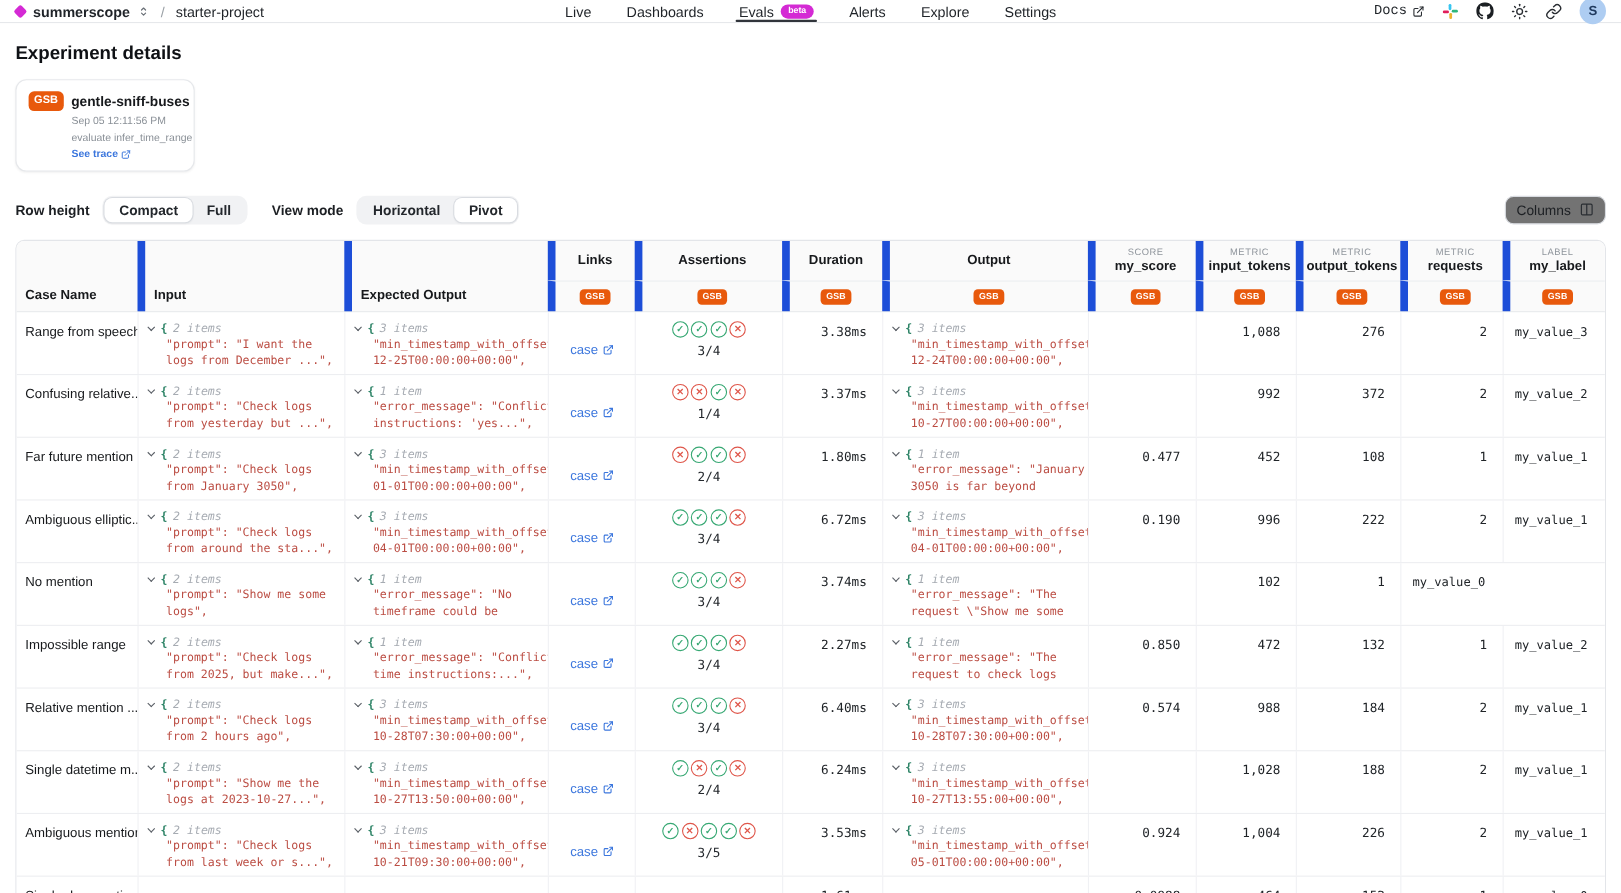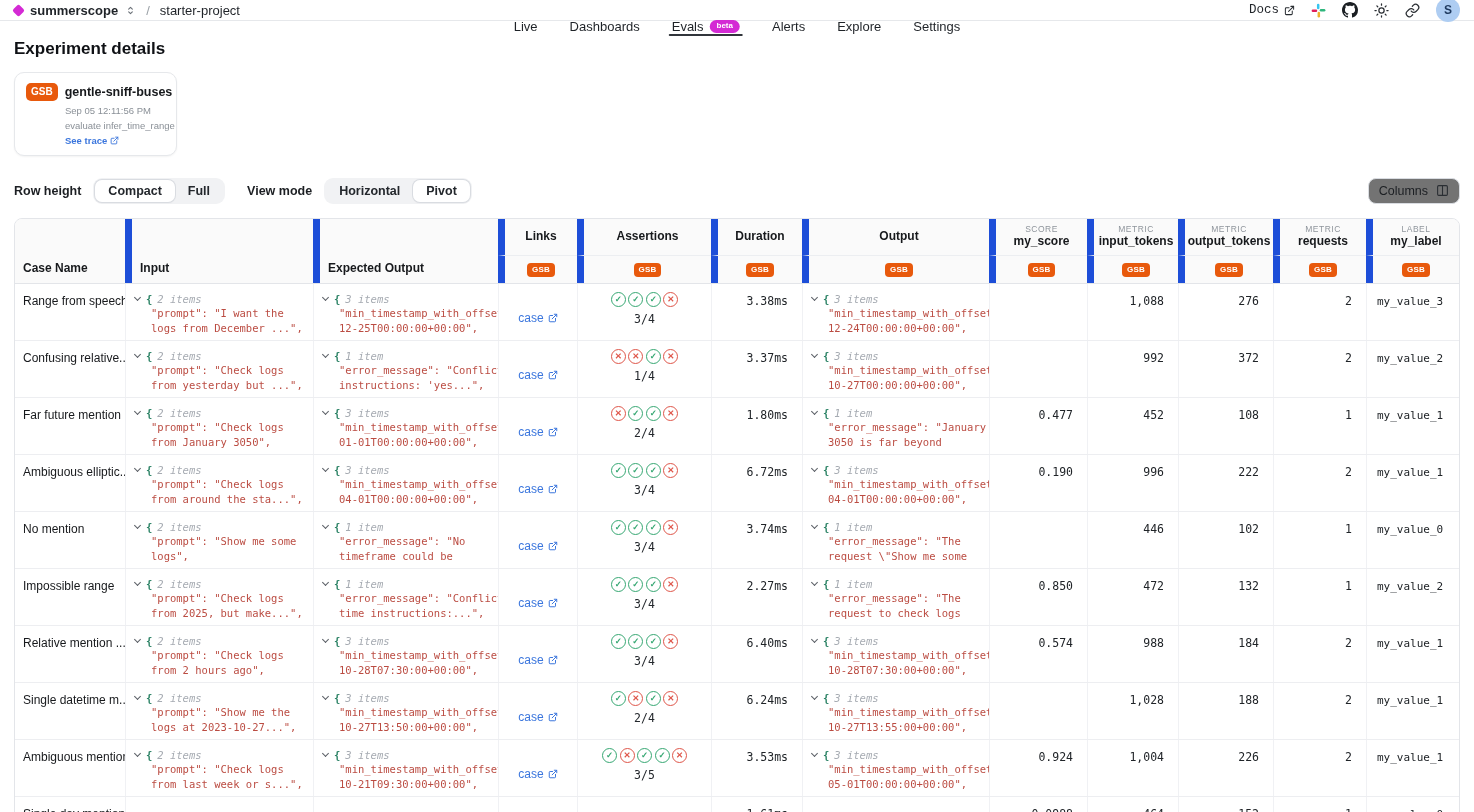--- a/index.html
+++ b/index.html
@@ -19,21 +19,21 @@
   html,body{width:1474px;height:812px;overflow:hidden;}
   body{font-family:"Liberation Sans",sans-serif;background:#fff;color:var(--ink);}
 
   
   .topbar{position:relative;display:flex;align-items:center;height:21px;border-bottom:1px solid #e6e8eb;padding:0 14px;background:#fff;}
   .brand{display:flex;align-items:center;gap:7px;cursor:pointer;}
   .diamond{width:9px;height:9px;background:var(--accent-magenta);transform:rotate(45deg);border-radius:2px;}
   .brand-name{font-size:13px;font-weight:bold;color:#1f2328;}
   .crumb-sep{margin:0 10px;color:#9aa0a6;font-size:13px;}
   .project{font-size:13px;color:#1f2328;}
-  .nav{position:absolute;left:50%;transform:translateX(-50%);top:16px;height:100%;display:flex;gap:32px;justify-content:space-between;}
+  .nav{position:absolute;left:50%;transform:translateX(-50%);top:0;height:100%;display:flex;gap:32px;justify-content:space-between;}
   .nav-item{position:relative;display:flex;align-items:center;gap:6px;font-size:13px;color:#1f2328;cursor:pointer;height:100%;}
   .nav-item.active::after{content:"";position:absolute;left:-3px;right:-3px;bottom:0;height:2px;background:#31353b;border-radius:1px;}
   .beta-pill{background:var(--accent-magenta);color:#fff;font-size:8px;font-weight:bold;padding:2.5px 7px;border-radius:9px;line-height:1;}
   .top-right{margin-left:auto;display:flex;align-items:center;gap:16px;}
   .docs{display:flex;align-items:center;gap:5px;font-size:12.5px;color:#1f2328;text-decoration:none;cursor:pointer;font-family:Liberation Mono, monospace;}
   .tool-ic{display:flex;align-items:center;cursor:pointer;}
   .avatar{width:24px;height:24px;border-radius:50%;background:#aecdf2;color:#1f3a5f;font-size:12px;font-weight:bold;display:flex;align-items:center;justify-content:center;cursor:pointer;}
 
   
   .page-title{margin:18px 14px 0;font-size:17px;font-weight:bold;color:#0f1115;}
@@ -536,21 +536,20 @@
         <div class="td json-cell">
           <div class="json-head">
             <span class="chev"></span>
             <span class="brace">{</span>
             <span class="json-count">1 item</span>
           </div>
           <div class="json-line">"error_message": "The</div>
           <div class="json-line">request \"Show me some</div>
         </div>
         <div class="td num-cell"></div>
-        <div class="td num-cell">446</div>
         <div class="td num-cell">102</div>
         <div class="td num-cell">1</div>
         <div class="td label-cell">my_value_0</div>
       </div>
       <div class="tr grid">
         <div class="td first case-cell">Impossible range</div>
         <div class="td json-cell">
           <div class="json-head">
             <span class="chev"></span>
             <span class="brace">{</span>

